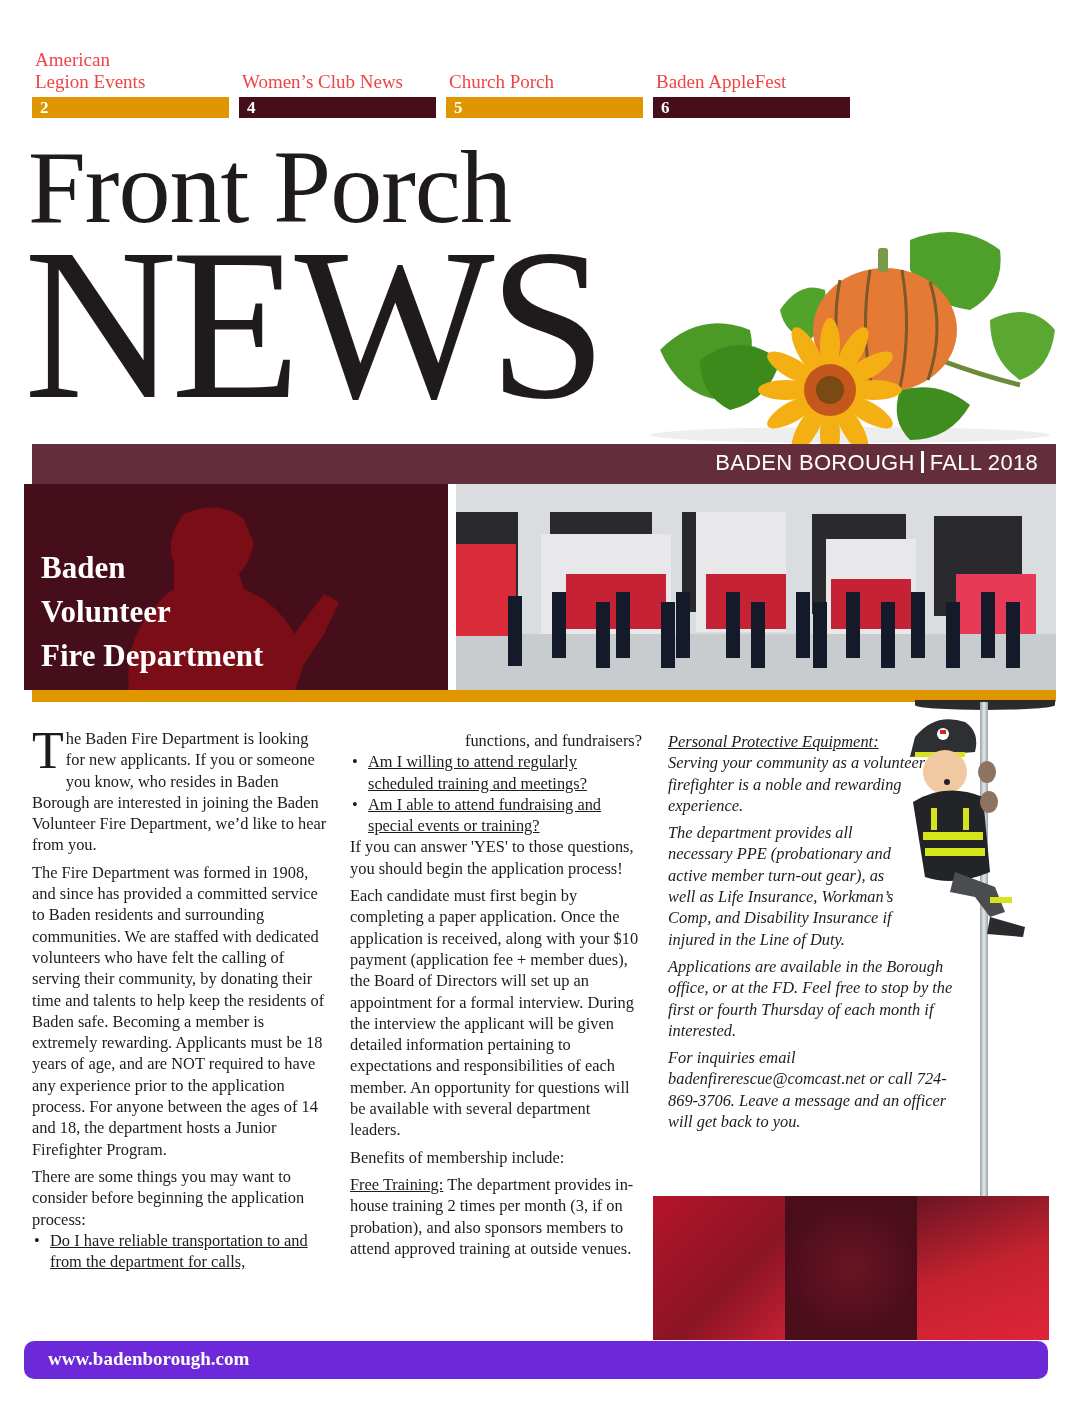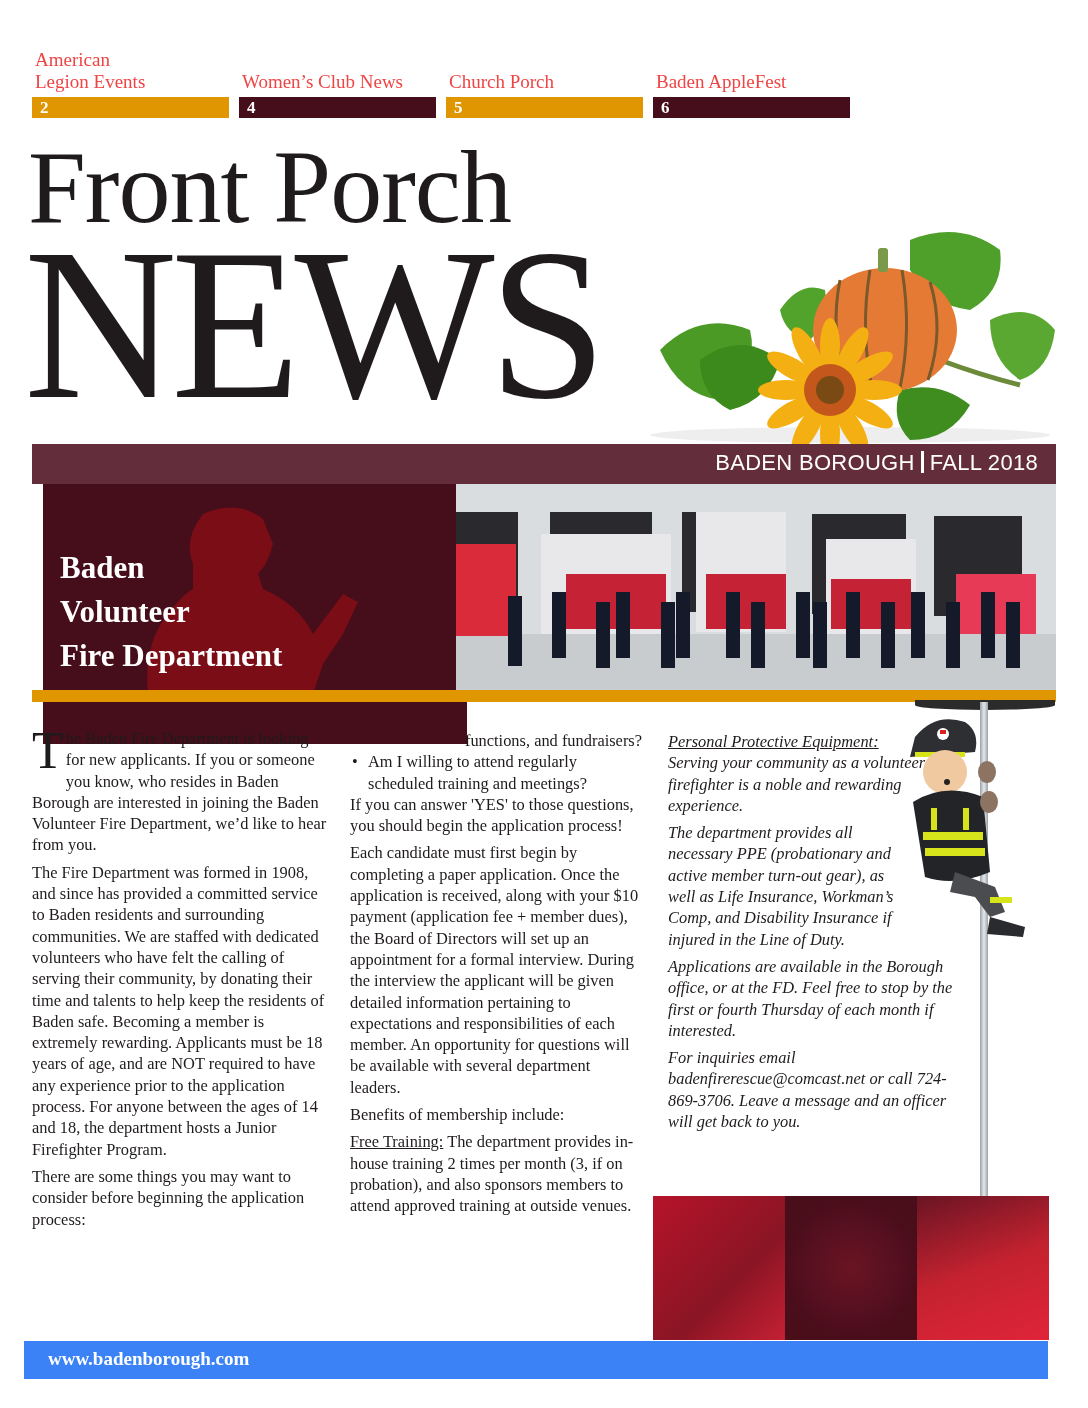--- a/index.html
+++ b/index.html
@@ -20,50 +20,50 @@
 
   
   .art { position: absolute; left: 640px; top: 210px; width: 420px; height: 235px; }
 
   
   .issue-band { position: absolute; left: 32px; top: 444px; width: 1024px; height: 40px; background: #642d3b; }
   .issue-text { position: absolute; right: 18px; top: 6px; font-family: Liberation Sans, sans-serif; font-size: 22px; color: #ffffff; letter-spacing: 0.3px; }
   .issue-sep { display: inline-block; width: 3px; height: 22px; background: #fff; vertical-align: -3px; margin: 0 6px 0 6px; }
 
   
-  .feature { position: absolute; left: 43px; top: 484px; width: 424px; height: 260px; background: #460d1a; overflow: hidden; }
+  .feature { position: absolute; left: 24px; top: 484px; width: 424px; height: 206px; background: #460d1a; overflow: hidden; }
   .silhouette { position: absolute; left: 55px; top: 10px; width: 260px; height: 200px; }
   .feature-title { position: absolute; left: 17px; top: 62px; font-size: 31px; line-height: 44px; font-weight: bold; color: #ffffff; }
   .photo { position: absolute; left: 456px; top: 484px; width: 600px; height: 206px; background: #c8ccd0; overflow: hidden; }
   .gold-rule { position: absolute; left: 32px; top: 690px; width: 1024px; height: 12px; background: #e09600; }
 
   
   .col { position: absolute; top: 728px; font-size: 16.4px; line-height: 21.3px; color: #1f1b1c; }
   .col p { margin: 0 0 6px 0; }
   .col1 { left: 32px; width: 296px; }
   .col2 { left: 350px; width: 292px; top: 730px; }
   .col3 { left: 668px; width: 300px; top: 731px; font-style: italic; }
   .dropcap { float: left; font-size: 52px; line-height: 42px; margin: 2px 2px 0 0; }
-  .bullets { list-style: none; margin: 0; padding: 0; }
+  .bullets { list-style: none; margin: 0; padding: 0; text-decoration: underline; }
   .bullets li { position: relative; padding-left: 18px; }
   .bullets li::before { content: "•"; position: absolute; left: 2px; }
   .u { text-decoration: underline; }
   .indent { padding-left: 18px; text-align: right; }
 
   
   .pole { position: absolute; left: 980px; top: 702px; width: 8px; height: 494px; background: linear-gradient(90deg, #9aa2a6, #e4e8ea, #9aa2a6); }
   .pole-cap { position: absolute; left: 915px; top: 700px; width: 140px; height: 10px; background: #2b2b2b; border-radius: 0 0 50% 50%; }
   .cartoon { position: absolute; left: 895px; top: 712px; width: 140px; height: 230px; }
 
   
   .strip { position: absolute; left: 653px; top: 1196px; width: 396px; height: 144px; display: flex; }
   .strip div { flex: 1; height: 144px; }
 
   
-  .footer { position: absolute; left: 24px; top: 1341px; width: 1024px; height: 38px; background: #3b82f6; }
+  .footer { position: absolute; left: 24px; top: 1341px; width: 1024px; height: 38px; background: #6d28d9; border-radius: 10px; }
   .footer-url { position: absolute; left: 24px; top: 7px; font-size: 19px; font-weight: bold; color: #ffffff; }
 </style>
 </head>
 <body>
 
 <div class="nav">
   <div class="nav-item" style="left:0px">
     <div class="nav-label">American
 Legion Events</div>
     <div class="nav-bar gold">
@@ -181,26 +181,30 @@
     <rect x="550" y="118" width="14" height="66"></rect>
   </g>
 </svg>
 
 <div class="gold-rule"></div>
 
 <div class="col col1">
   <p><span class="dropcap">T</span><span>he Baden Fire Department is looking for new applicants. If you or someone you know, who resides in Baden Borough are interested in joining the Baden Volunteer Fire Department, we’d like to hear from you.</span></p>
   <p> The Fire Department was formed in 1908, and since has provided a committed service to Baden residents and surrounding communities. We are staffed with dedicated volunteers who have felt the calling of serving their community, by donating their time and talents to help keep the residents of Baden safe. Becoming a member is extremely rewarding. Applicants must be 18 years of age, and are NOT required to have any experience prior to the application process. For anyone between the ages of 14 and 18, the department hosts a Junior Firefighter Program.</p>
   <p style="margin-bottom:0"> There are some things you may want to consider before beginning the application process:</p>
+  <ul class="bullets">
+    <li>Do I have reliable transportation to and from the department for calls,</li>
+  </ul>
 </div>
 
 <div class="col col2">
   <div class="indent">functions, and fundraisers?</div>
   <ul class="bullets">
     <li>Am I willing to attend regularly scheduled training and meetings?</li>
+    <li>Am I able to attend fundraising and special events or training?</li>
   </ul>
   <p>If you can answer 'YES' to those questions, you should begin the application process!</p>
   <p> Each candidate must first begin by completing a paper application. Once the application is received, along with your $10 payment (application fee + member dues), the Board of Directors will set up an appointment for a formal interview. During the interview the applicant will be given detailed information pertaining to expectations and responsibilities of each member. An opportunity for questions will be available with several department leaders.</p>
   <p> Benefits of membership include:</p>
   <p><span class="u">Free Training:</span><span> The department provides in-house training 2 times per month (3, if on probation), and also sponsors members to attend approved training at outside venues.</span></p>
 </div>
 
 <div class="col col3">
   <div class="u">Personal Protective Equipment:</div>
   <p style="width:280px">Serving your community as a volunteer firefighter is a noble and rewarding experience.</p>

